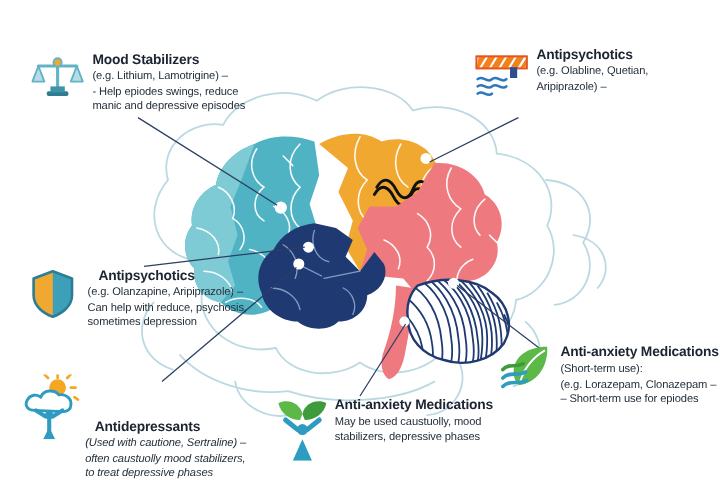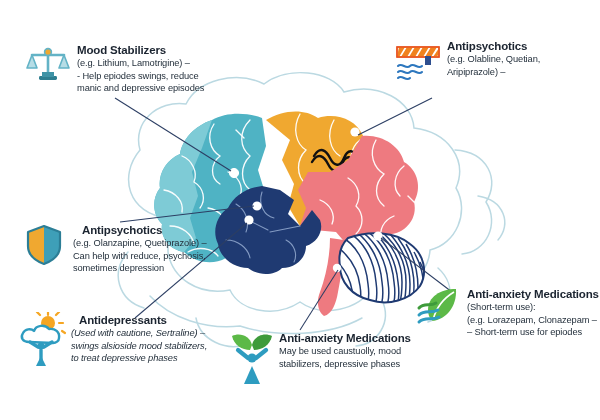--- a/index.html
+++ b/index.html
@@ -57,21 +57,21 @@
 
   
   #cal-mood           { left: 26px;  top: 42px; justify-content: space-between;  }
   #cal-antipsy-top    { left: 396px; top: 38px;  }
   #cal-antipsy-left   { left: 22px;  top: 222px; }
   #cal-antidep        { left: 18px;  top: 312px; }
   #cal-anx-bottom     { left: 228px; top: 330px; }
   #cal-anx-right      { left: 416px; top: 286px; }
 
   #cal-antipsy-left .cal-title { padding-left: 9px; }
-  #cal-antidep .cal-title      { padding-left: 10px; }
+  #cal-antidep .cal-title      { padding-left: 10px; margin-top: 36px; }
   #cal-antidep .cal-body       { padding-left: 2px; font-style: italic; }
 </style>
 </head>
 <body>
 
 <div id="canvas">
 
   <svg class="brain-layer" viewBox="0 0 600 420">
 
     <g fill="none" stroke="#BBD9E2" stroke-width="1.5" stroke-linecap="round">
@@ -291,21 +291,21 @@
   <div class="callout" id="cal-antipsy-left">
     <div class="cal-icon">
       <svg viewBox="0 0 44 44" width="44" height="44">
         <path d="M22 4 L38 10 L38 24 C38 33 30 39 22 42 C14 39 6 33 6 24 L6 10 Z" fill="#F0A830"></path>
         <path d="M22 4 L38 10 L38 24 C38 33 30 39 22 42 Z" fill="#3E9FB8"></path>
         <path d="M22 4 L38 10 L38 24 C38 33 30 39 22 42 C14 39 6 33 6 24 L6 10 Z" fill="none" stroke="#2C7E96" stroke-width="2.2" stroke-linejoin="round"></path>
       </svg>
     </div>
     <div class="cal-text">
       <div class="cal-title">Antipsychotics</div>
-      <div class="cal-body">(e.g. Olanzapine, Quetiprazole) –</div>
+      <div class="cal-body">(e.g. Olanzapine, Aripiprazole) –</div>
       <div class="cal-body">Can help with reduce, psychosis,</div>
       <div class="cal-body">sometimes depression</div>
     </div>
   </div>
 
   <div class="callout" id="cal-antidep">
     <div class="cal-icon">
       <svg viewBox="0 0 50 54" width="50" height="54">
         <g>
           <circle cx="30" cy="11" r="7" fill="#F5A623"></circle>
@@ -327,21 +327,21 @@
           <path d="M34 30 L26 35"></path>
           <line x1="23" y1="38" x2="23" y2="50"></line>
         </g>
         <circle cx="23" cy="34" r="3.6" fill="#2E9CC0"></circle>
         <path d="M18 54 L23 44 L28 54 Z" fill="#2E9CC0"></path>
       </svg>
     </div>
     <div class="cal-text">
       <div class="cal-title">Antidepressants</div>
       <div class="cal-body">(Used with cautione, Sertraline) –</div>
-      <div class="cal-body">swings alsioside mood stabilizers,</div>
+      <div class="cal-body">often caustuolly mood stabilizers,</div>
       <div class="cal-body">to treat depressive phases</div>
     </div>
   </div>
 
   <div class="callout" id="cal-anx-bottom">
     <div class="cal-icon">
       <svg viewBox="0 0 48 54" width="48" height="54">
         <path d="M22 20 C14 20 6 15 4 6 C12 2 22 6 24 15 Z" fill="#5CB947"></path>
         <path d="M26 20 C34 20 42 15 44 6 C36 2 26 6 24 15 Z" fill="#3E9B3B"></path>
         <g fill="none" stroke="#2E9CC0" stroke-width="4.2" stroke-linecap="round">

